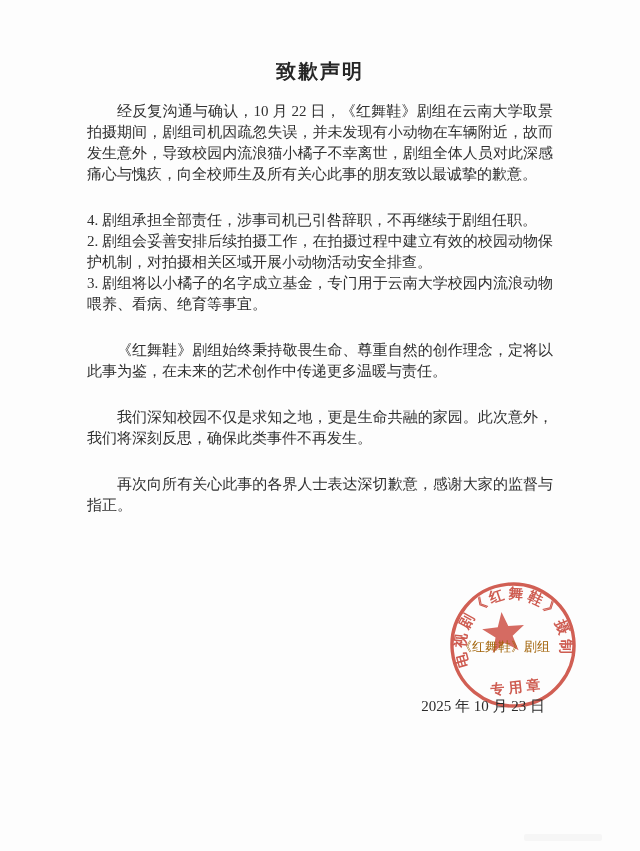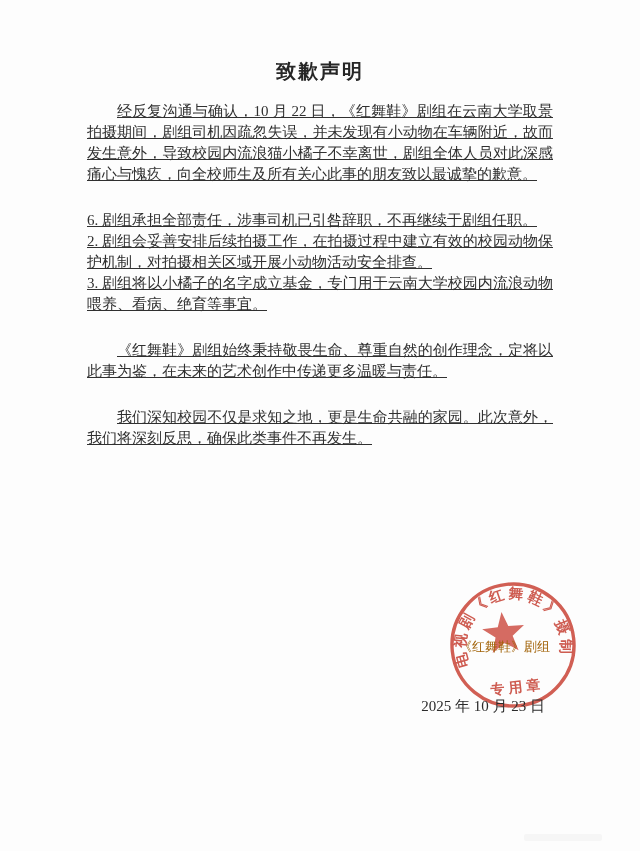--- a/index.html
+++ b/index.html
@@ -26,21 +26,21 @@
     letter-spacing: 2px;
     color: #262626;
   }
   .content {
     margin: 16px 87px 0 87px;
     font-size: 15px;
     line-height: 21px;
     text-align: justify;
     color: #303030;
   }
-  .content p { margin: 0 0 25px 0; text-decoration: underline; }
+  .content p { margin: 0 0 25px 0; }
   .content p.indent { text-indent: 2em; }
   .content p.list-item { margin-bottom: 0; }
   .content p.list-item.last { margin-bottom: 25px; }
   .signature {
     position: absolute;
     top: 638px;
     right: 90px;
     font-size: 13px;
     color: #a16207;
     z-index: 3;
@@ -89,25 +89,26 @@
 </style>
 </head>
 <body>
 
 <div class="page">
 
   <h1 class="doc-title">致歉声明</h1>
 
   <div class="content">
     <p class="indent">经反复沟通与确认，10 月 22 日，《红舞鞋》剧组在云南大学取景拍摄期间，剧组司机因疏忽失误，并未发现有小动物在车辆附近，故而发生意外，导致校园内流浪猫小橘子不幸离世，剧组全体人员对此深感痛心与愧疚，向全校师生及所有关心此事的朋友致以最诚挚的歉意。</p>
-    <p class="list-item">6. 剧组承担全部责任，涉事司机已引咎辞职，不再继续于剧组任职。</p>
+    <p class="list-item">4. 剧组承担全部责任，涉事司机已引咎辞职，不再继续于剧组任职。</p>
     <p class="list-item">2. 剧组会妥善安排后续拍摄工作，在拍摄过程中建立有效的校园动物保护机制，对拍摄相关区域开展小动物活动安全排查。</p>
     <p class="list-item last">3. 剧组将以小橘子的名字成立基金，专门用于云南大学校园内流浪动物喂养、看病、绝育等事宜。</p>
     <p class="indent">《红舞鞋》剧组始终秉持敬畏生命、尊重自然的创作理念，定将以此事为鉴，在未来的艺术创作中传递更多温暖与责任。</p>
     <p class="indent">我们深知校园不仅是求知之地，更是生命共融的家园。此次意外，我们将深刻反思，确保此类事件不再发生。</p>
+    <p class="indent">再次向所有关心此事的各界人士表达深切歉意，感谢大家的监督与指正。</p>
   </div>
 
   <div class="signature">《红舞鞋》剧组</div>
   <div class="date">2025 年 10 月 23 日</div>
 
   <div class="stamp">
     <svg viewBox="0 0 138 138">
       <circle class="seal-ring" cx="69" cy="69" r="61"></circle>
       <polygon class="seal-star" points="61,35 66.3,49.7 82,50.2 69.6,59.8 74,74.8 61,66 48,74.8 52.4,59.8 40,50.2 55.7,49.7"></polygon>
       <path id="sealArc" d="M 24,87 A 48,48 0 1 1 114,87" fill="none"></path>

